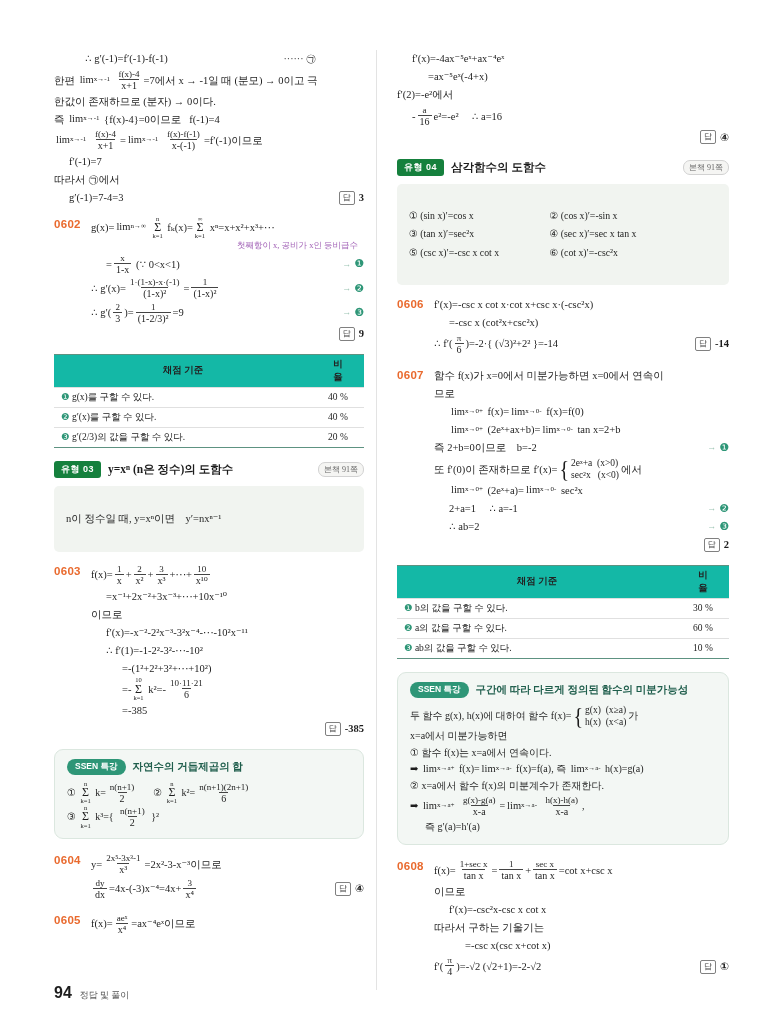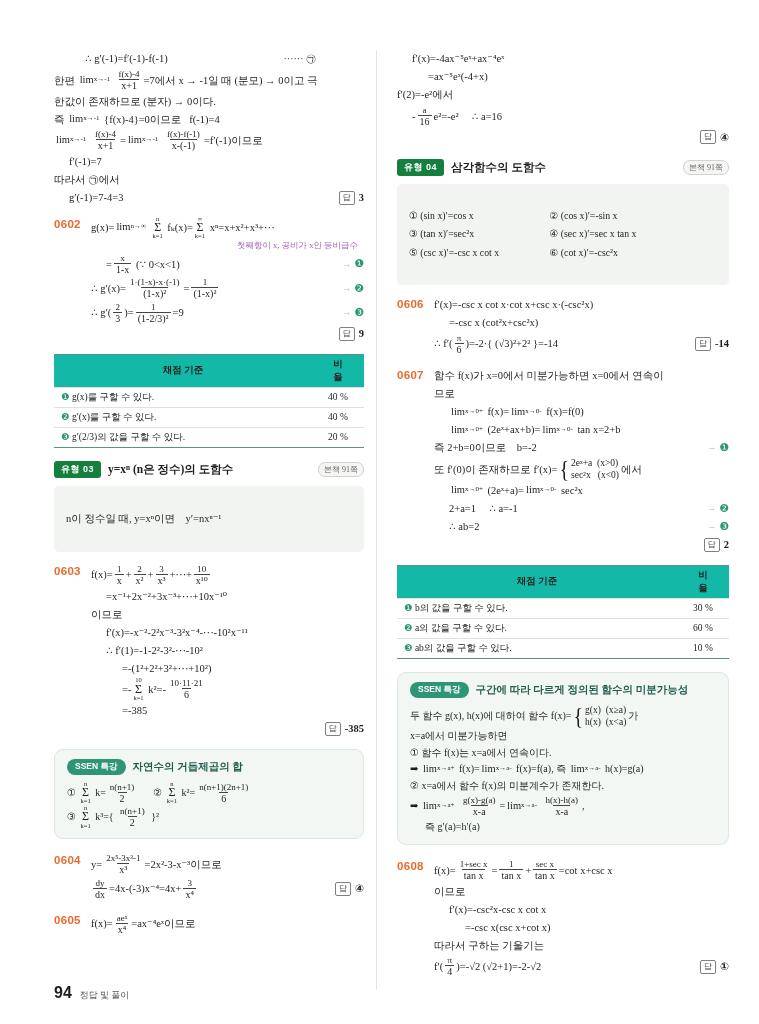--- a/index.html
+++ b/index.html
@@ -657,25 +657,25 @@
                 <span class="fd">tan x</span>
               </span>
               <span class="txt">=cot x+csc x</span>
             </div>
             <div class="line">
               <span class="txt">이므로</span>
             </div>
             <div class="line ind1">
               <span class="txt">f′(x)=-csc²x-csc x cot x</span>
             </div>
+            <div class="line">
+              <span class="txt">따라서 구하는 기울기는</span>
+            </div>
             <div class="line ind2">
               <span class="txt">=-csc x(csc x+cot x)</span>
-            </div>
-            <div class="line">
-              <span class="txt">따라서 구하는 기울기는</span>
             </div>
             <div class="line">
               <span class="txt">f′(</span>
               <span class="frac">
                 <span class="fn">π</span>
                 <span class="fd">4</span>
               </span>
               <span class="txt">)=-√2 (√2+1)=-2-√2</span>
               <span class="answer">
                 <span class="ansbox">답</span>

